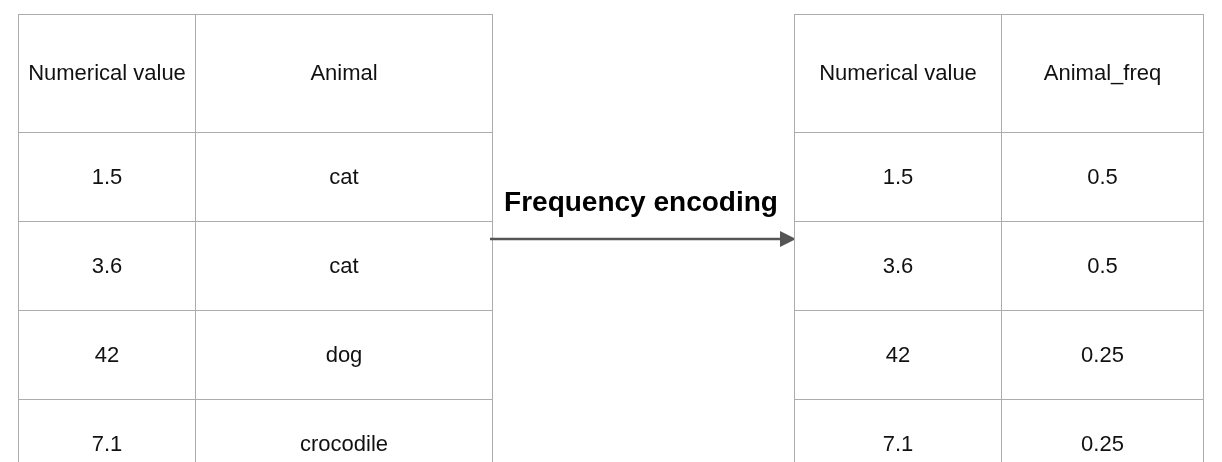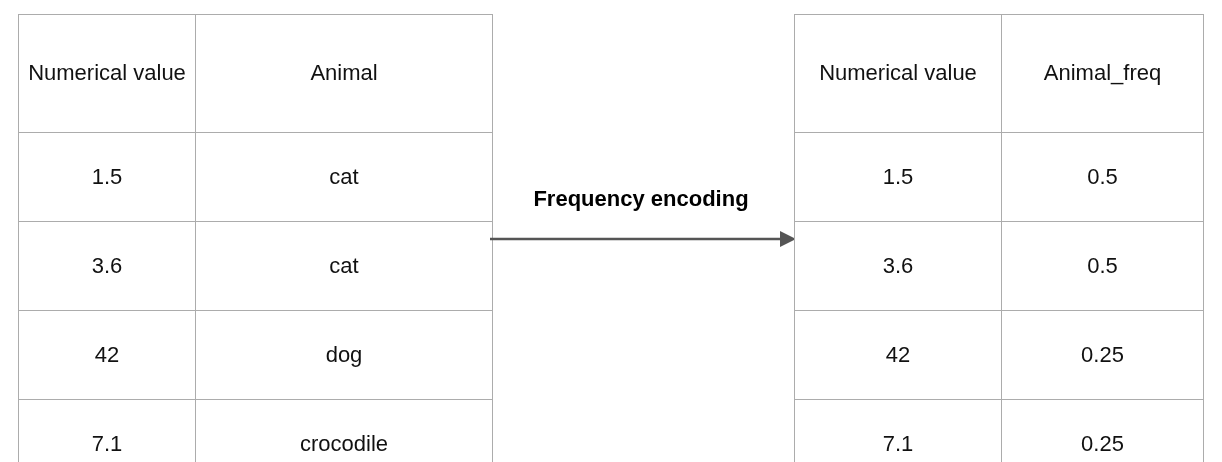--- a/index.html
+++ b/index.html
@@ -81,21 +81,21 @@
     top: 186px;
     width: 312px;
     height: 78px;
   }
   #arrow-label {
     position: absolute;
     left: 0px;
     top: 0px;
     width: 306px;
     text-align: center;
-    font-size: 22px;
+    font-size: 28px;
     font-weight: bold;
     color: #000000;
     white-space: nowrap;
     letter-spacing: 0px;
   }
   #arrow-svg {
     position: absolute;
     left: 0px;
     top: 40px;
     display: block;

